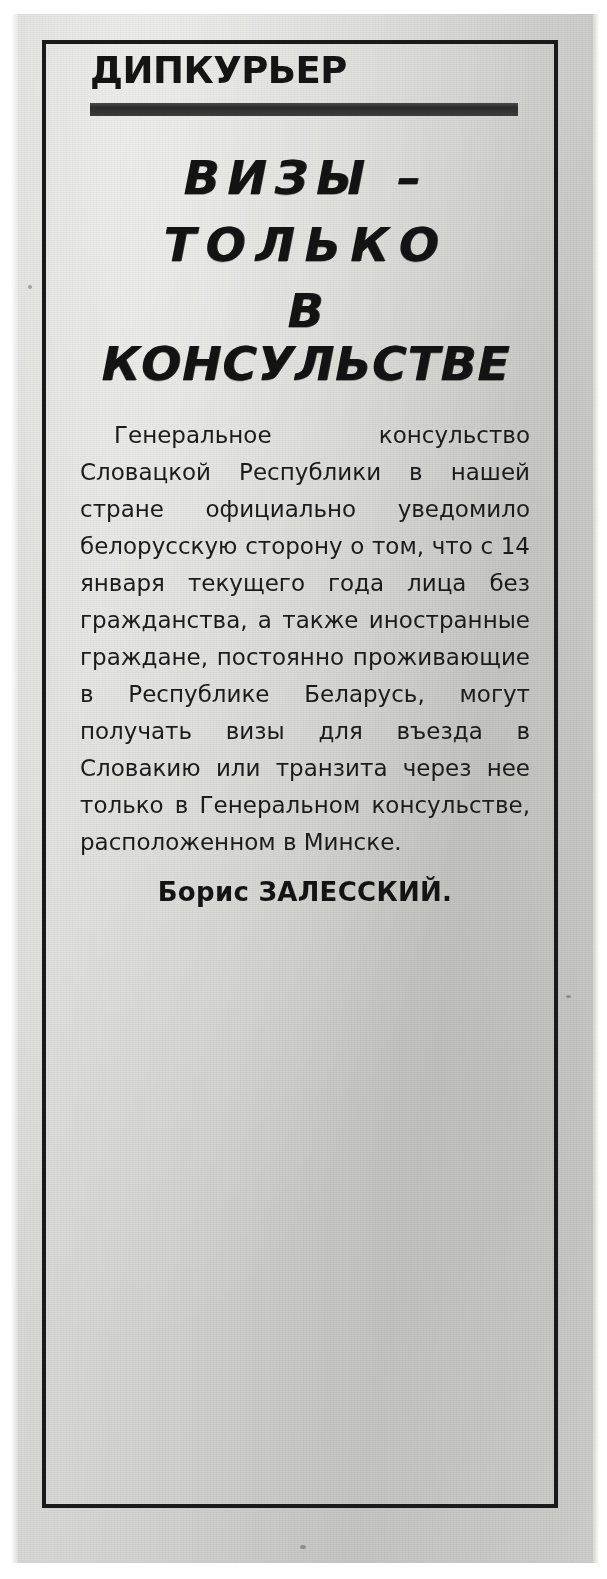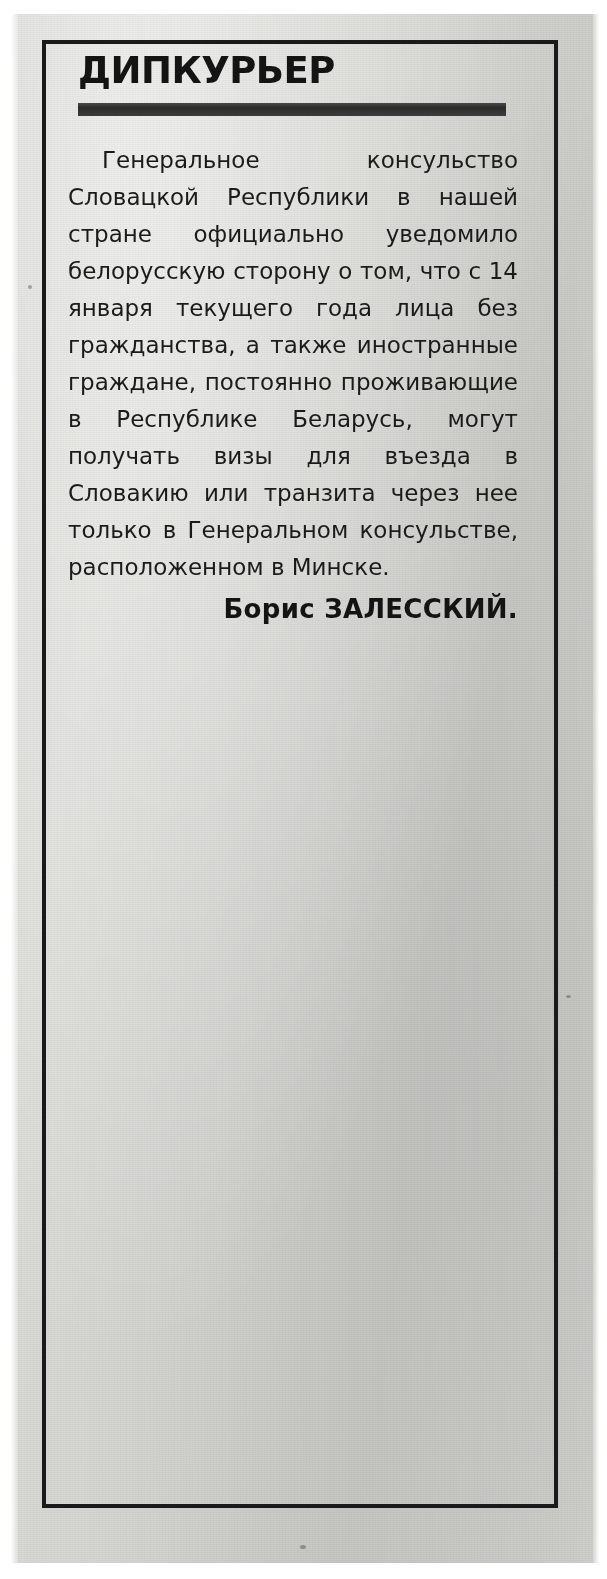--- a/index.html
+++ b/index.html
@@ -54,21 +54,21 @@
     left: 42px;
     top: 40px;
     width: 516px;
     height: 1468px;
     border: 4px solid #1a1a1a;
     box-sizing: border-box;
   }
 
   #content {
     position: absolute;
-    left: 68px;
+    left: 80px;
     top: 52px;
     width: 452px;
   }
 
   
   #rubric {
     font-family: "DejaVu Sans", sans-serif;
     font-weight: bold;
     font-size: 37px;
     letter-spacing: -0.5px;
@@ -113,23 +113,23 @@
     text-align: justify;
     text-justify: inter-word;
   }
   #body-text p {
     margin: 0;
     text-indent: 34px;
   }
   #body-text p + p { margin-top: 0; }
 
   #byline {
-    margin-top: 8px;
+    margin-top: 16px;
     width: 450px;
-    text-align: right;
+    text-align: center;
     font-family: "DejaVu Sans", sans-serif;
     font-weight: bold;
     font-size: 26px;
     color: #141414;
     letter-spacing: 0.3px;
   }
 
   
   .blemish {
     position: absolute;
@@ -148,20 +148,25 @@
   <div class="blemish" style="left:566px; top:995px; width:5px; height:3px;"></div>
   <div class="blemish" style="left:300px; top:1545px; width:6px; height:4px;"></div>
 
   <div id="frame"></div>
 
   <div id="content">
 
     <div id="rubric">ДИПКУРЬЕР</div>
     <div id="rubric-rule"></div>
 
+    <div id="headline">
+      <span class="hl l1">ВИЗЫ –</span>
+      <span class="hl l2">ТОЛЬКО</span>
+      <span class="hl l3">В КОНСУЛЬСТВЕ</span>
+    </div>
 
     <div id="body-text">
       <p>Генеральное консульство Словацкой Республики в нашей стране официально уведомило белорусскую сторону о том, что с 14 января текущего года лица без гражданства, а также иностранные граждане, постоянно проживающие в Республике Беларусь, могут получать визы для въезда в Словакию или транзита через нее только в Генеральном консульстве, расположенном в Минске.</p>
     </div>
 
     <div id="byline">Борис ЗАЛЕССКИЙ.</div>
 
   </div>
 
   <div class="edge edge-top"></div>

